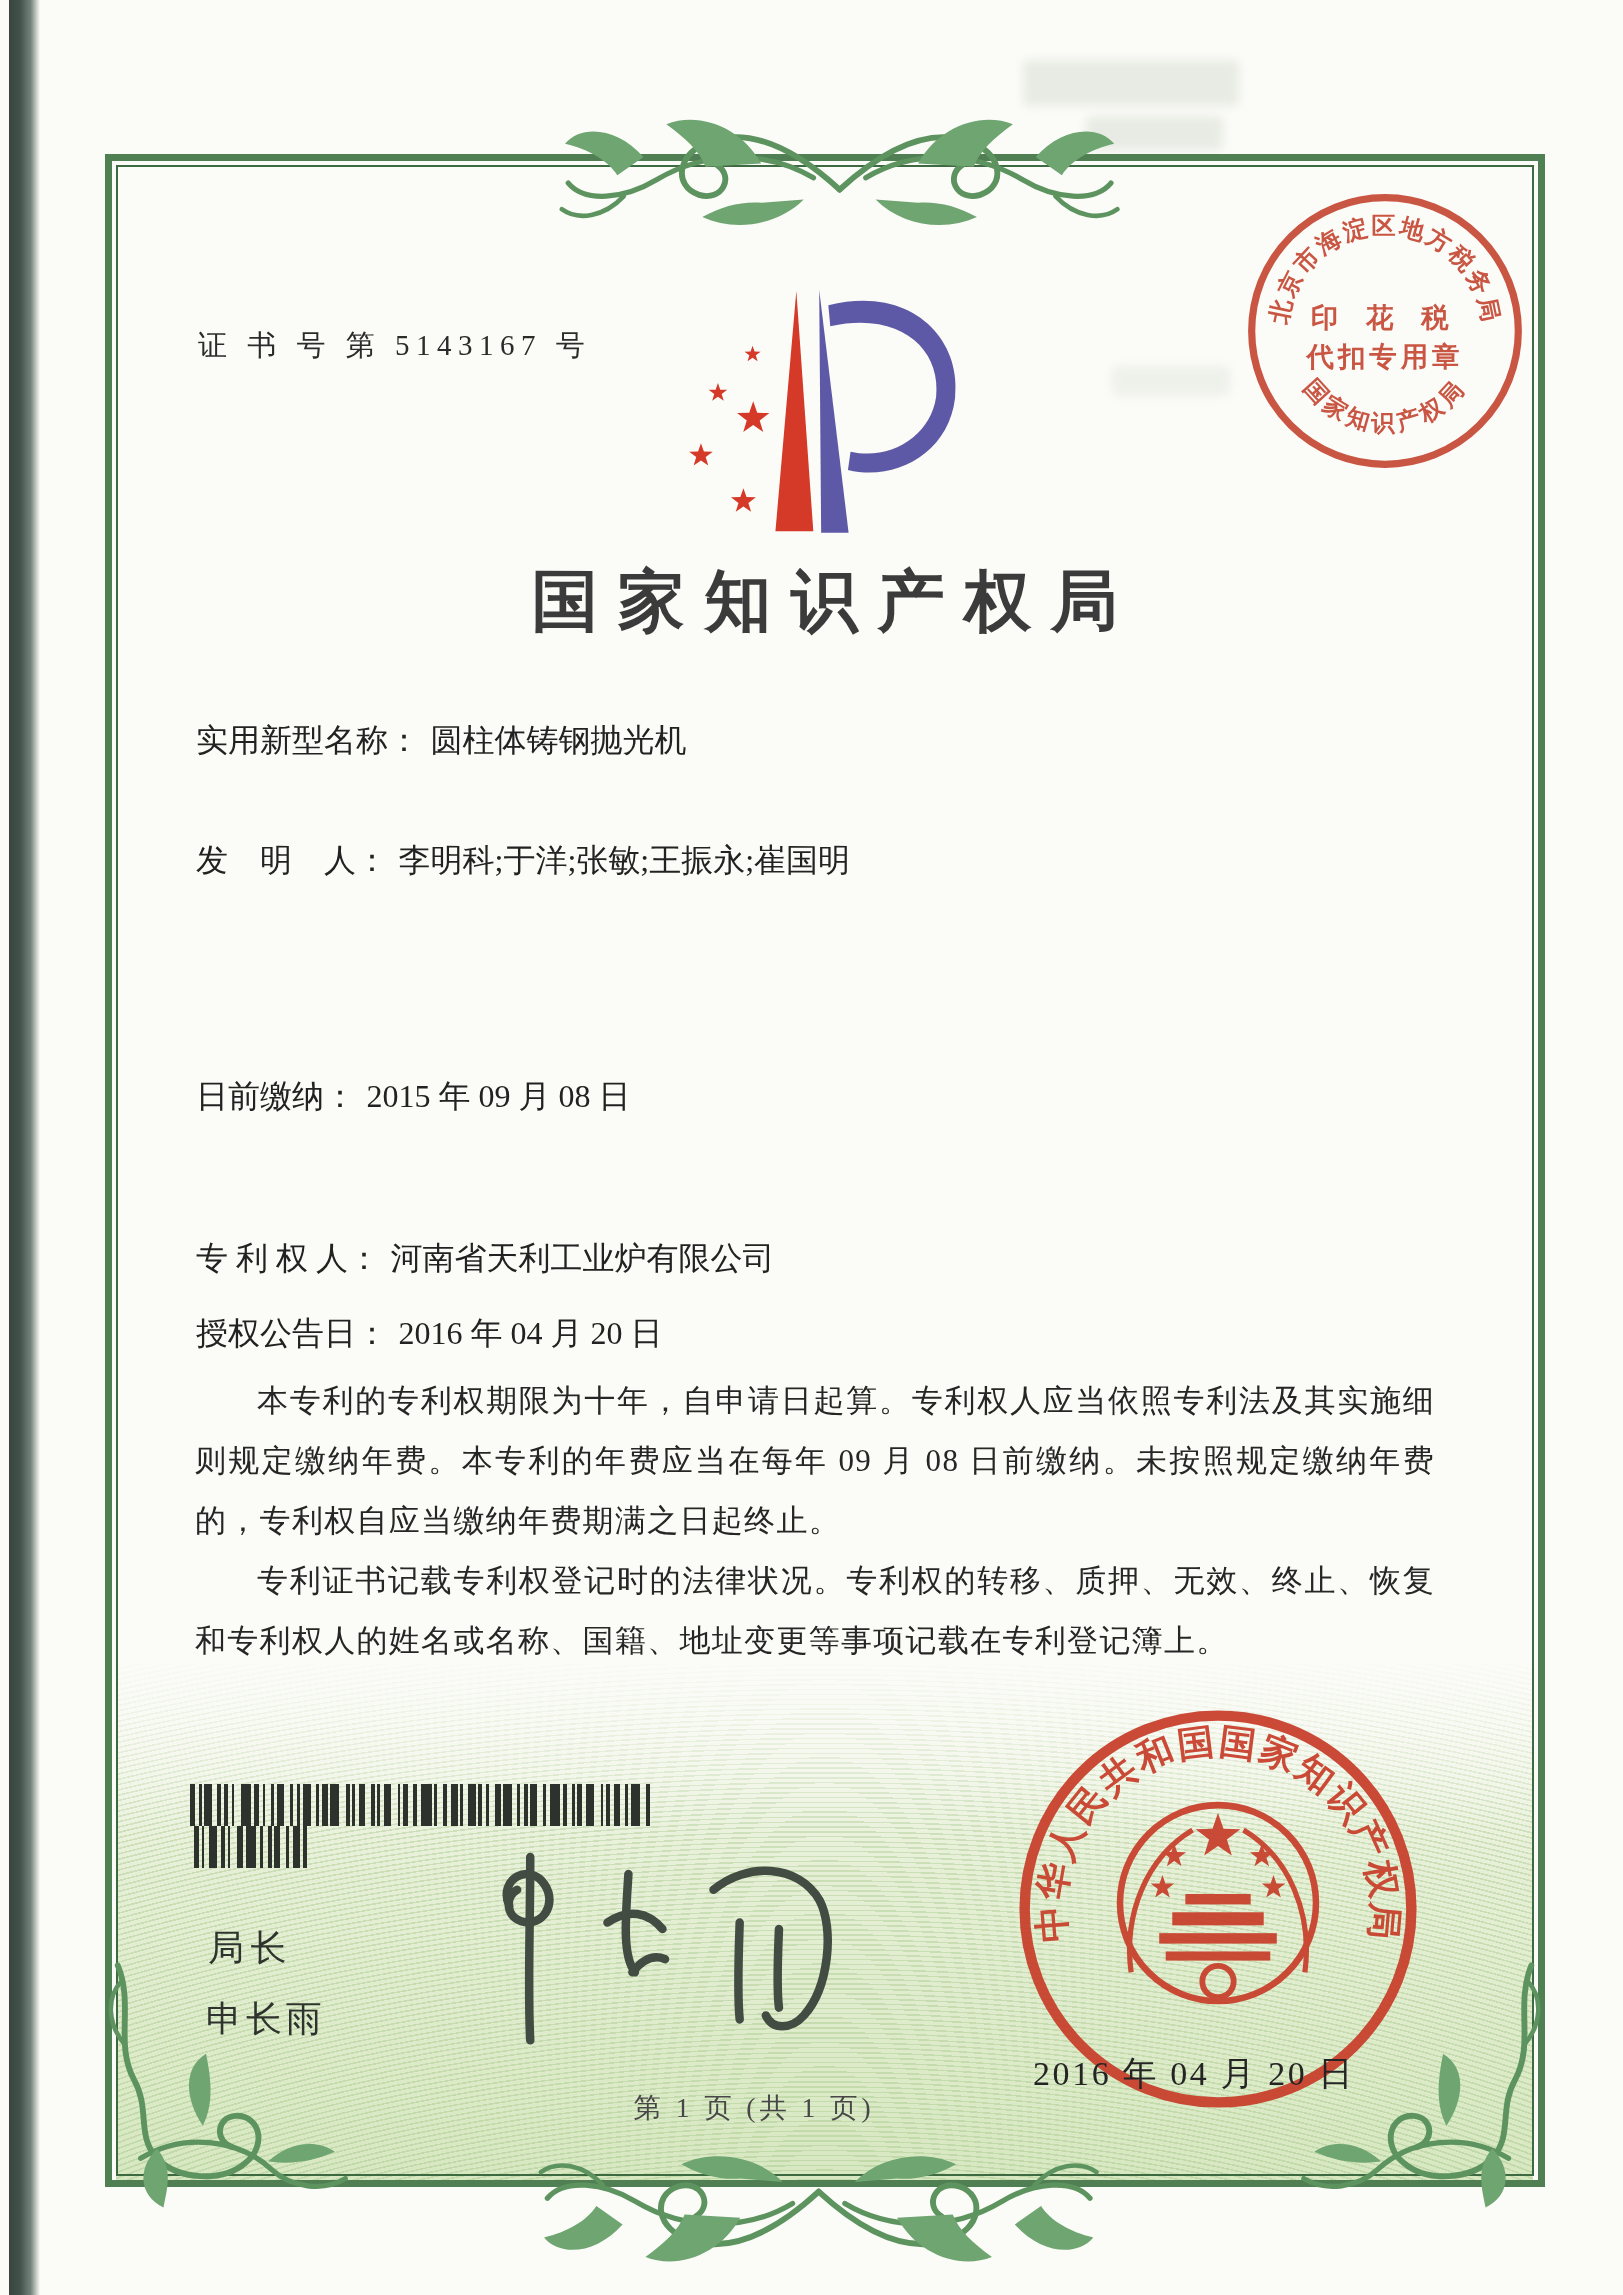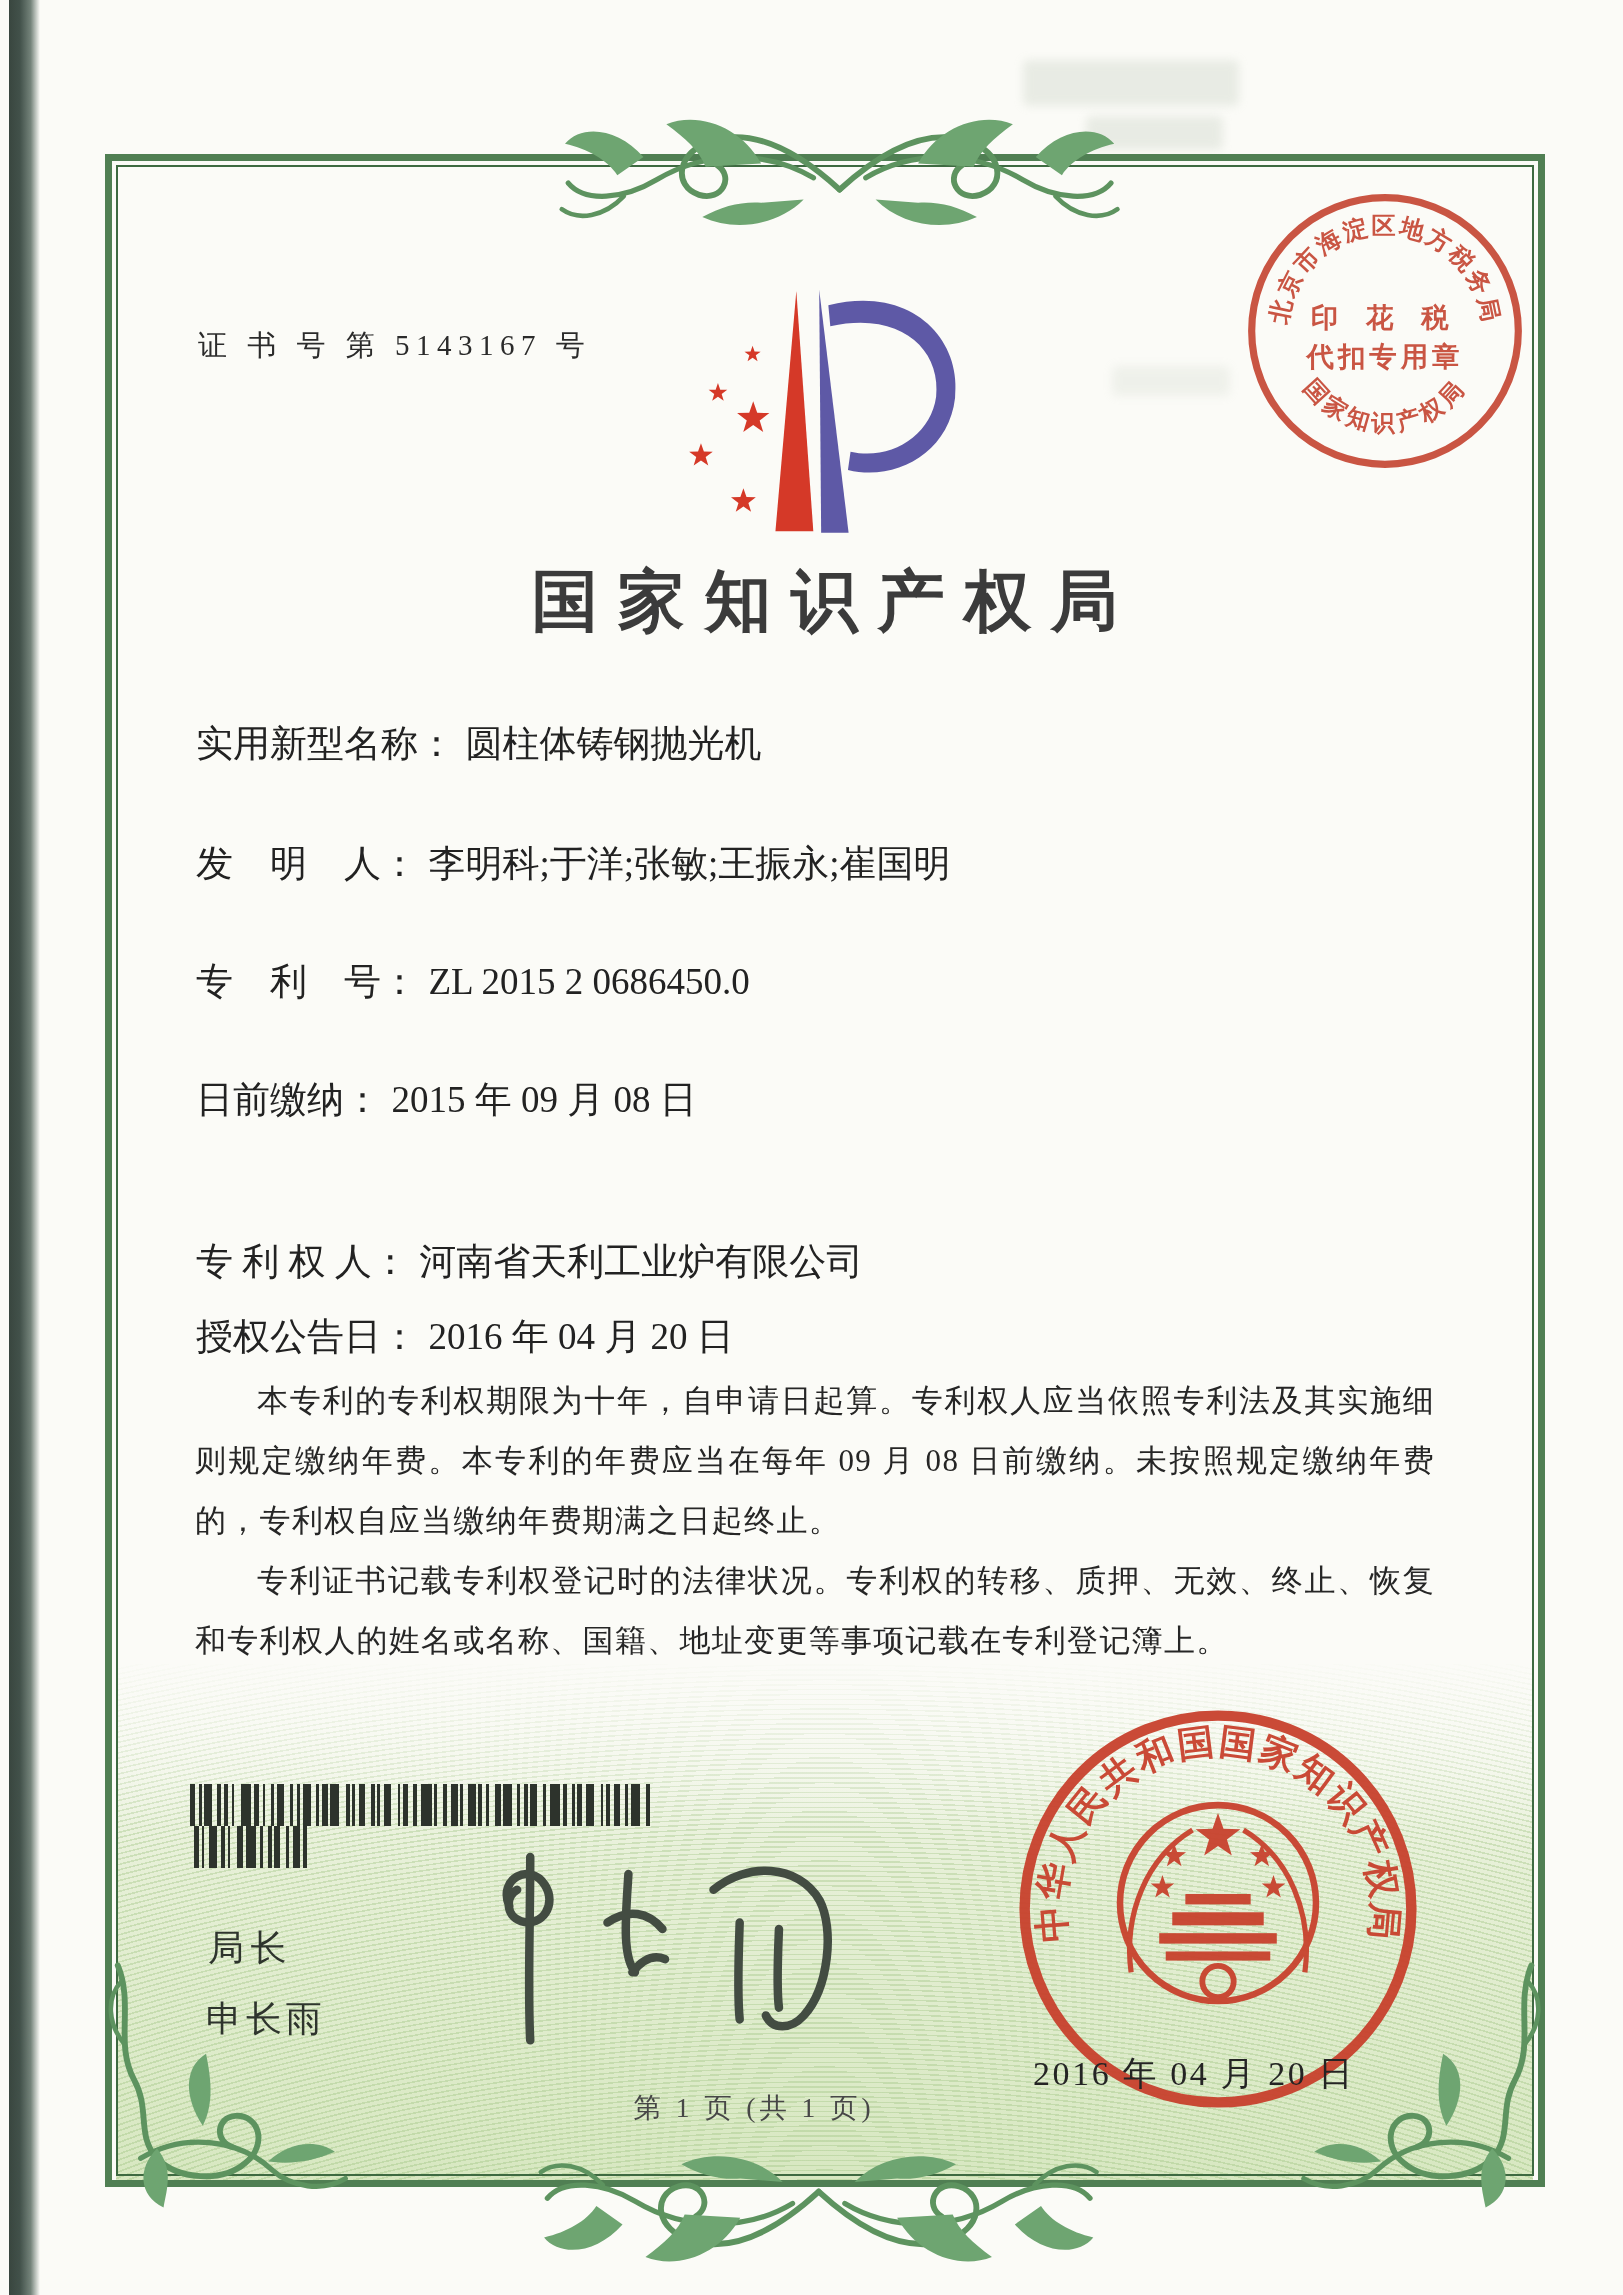--- a/index.html
+++ b/index.html
@@ -39,21 +39,21 @@
 
   .cert-no {
     position:absolute; left:198px; top:326px; z-index:4;
     font-size:29px; letter-spacing:6.5px; color:#2b2b2b;
   }
   .doc-title {
     position:absolute; left:105px; top:556px; width:1439px; z-index:4;
     text-align:center; font-size:67px; font-weight:600; color:#3b3b3b;
     letter-spacing:19.6px; text-indent:19.6px;
   }
-  .field-row { position:absolute; left:196px; z-index:4; font-size:37px; color:#222; white-space:nowrap; }
+  .field-row { position:absolute; left:196px; z-index:4; font-size:32px; color:#222; white-space:nowrap; }
   .field-row .fvalue { margin-left:10.5px; }
   .paras {
     position:absolute; left:195px; top:1371px; width:1240px; z-index:4;
     font-size:31px; line-height:60px; letter-spacing:1.3px; text-align:justify; color:#262626;
   }
   .paras p { text-indent:2em; margin:0; }
 
   .barcode { position:absolute; left:190px; top:1784px; width:462px; height:42px; z-index:4; font-size:0; }
   .barcode i { display:inline-block; height:42px; background:#2d332c; }
   .barcode em { display:inline-block; height:42px; background:transparent; }
@@ -145,23 +145,20 @@
     </text>
   </svg>
 
   <div class="doc-title">国家知识产权局</div>
 
   <div class="field-row" style="top:719px">
     <span class="flabel">实用新型名称：</span><span class="fvalue">圆柱体铸钢抛光机</span>
   </div>
   <div class="field-row" style="top:839px">
     <span class="flabel">发　明　人：</span><span class="fvalue">李明科;于洋;张敏;王振永;崔国明</span>
-  </div>
-  <div class="field-row" style="top:957px">
-    <span class="flabel">专　利　号：</span><span class="fvalue">ZL 2015 2 0686450.0</span>
   </div>
   <div class="field-row" style="top:1075px">
     <span class="flabel">日前缴纳：</span><span class="fvalue">2015 年 09 月 08 日</span>
   </div>
   <div class="field-row" style="top:1237px">
     <span class="flabel">专 利 权 人：</span><span class="fvalue">河南省天利工业炉有限公司</span>
   </div>
   <div class="field-row" style="top:1312px">
     <span class="flabel">授权公告日：</span><span class="fvalue">2016 年 04 月 20 日</span>
   </div>

